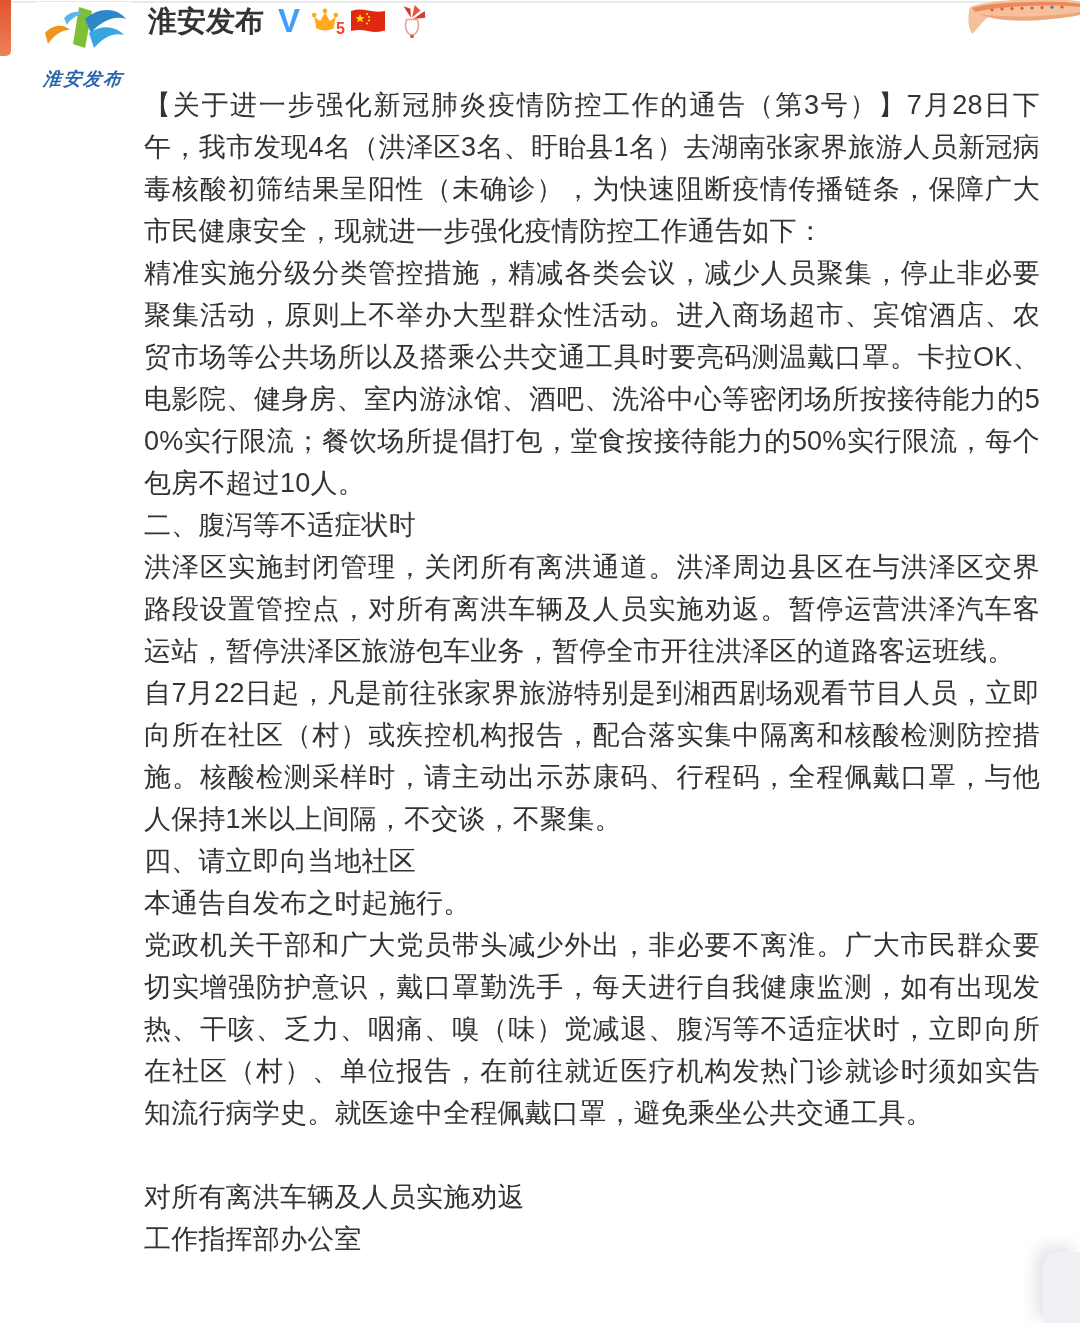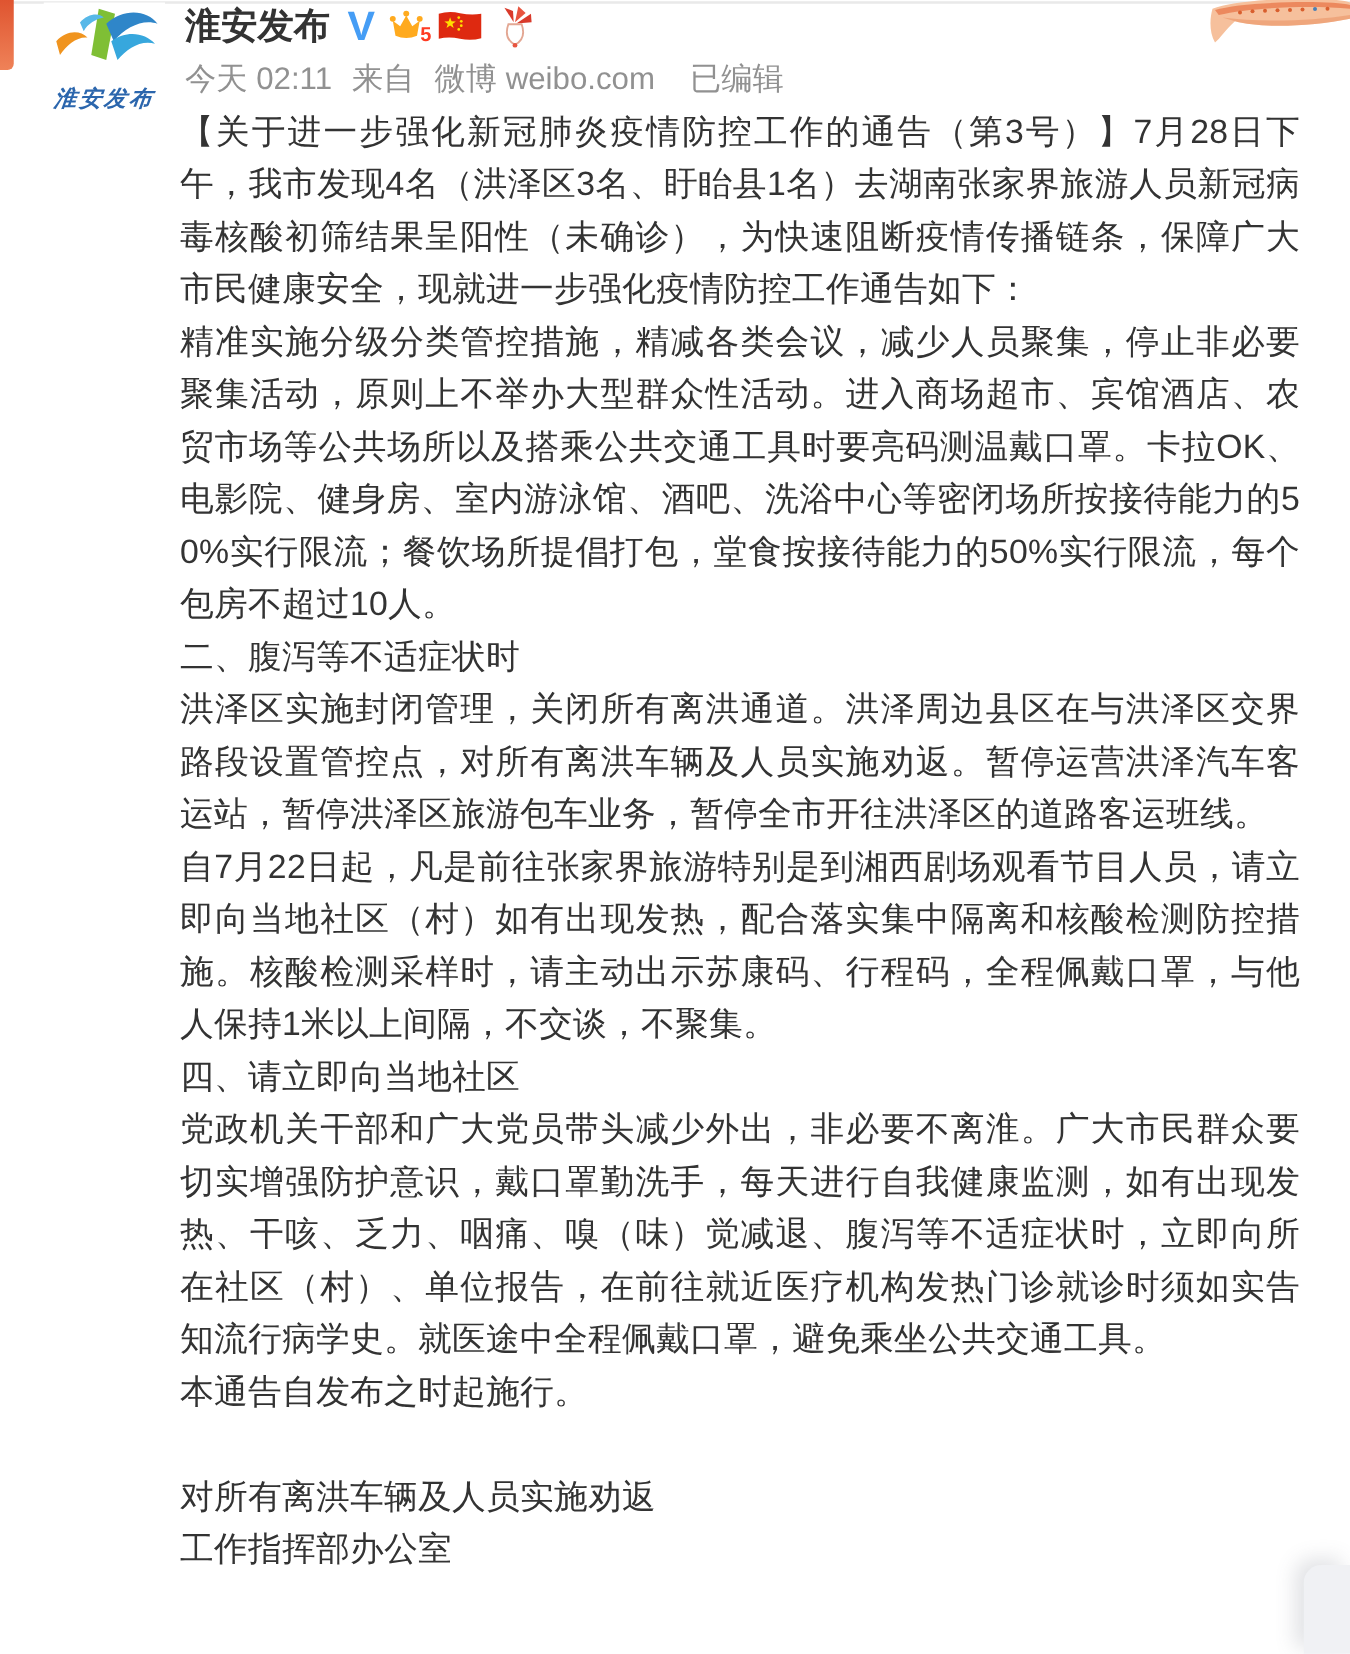--- a/index.html
+++ b/index.html
@@ -129,37 +129,31 @@
       <span class="badge medal">
         <svg width="32" height="34" viewBox="0 0 30 32">
           <path d="M14 13 L7 2 L13.5 4.5 Z" fill="#d93a2b"></path>
           <path d="M15 13 L17.5 1 L23 6 Z" fill="#e8543f"></path>
           <path d="M16 14 L27 6.5 L27.5 13 Z" fill="#d93a2b"></path>
           <path d="M10 14.5 C 7.5 21.5, 9.5 27, 15 30 C 20.5 27, 22.5 21.5, 20 14.5 Z" fill="#ffffff" stroke="#e3a793" stroke-width="1.4"></path>
           <circle cx="15" cy="30.5" r="1.8" fill="#e8543f"></circle>
         </svg>
       </span>
     </div>
-    <div class="meta-row">
-      <span>今天 02:11</span>
-      <span>来自</span>
-      <span class="source-link">微博 weibo.com</span>
-      <span class="edited">已编辑</span>
-    </div>
   </div>
 
   <div class="post-text">
     <p>【关于进一步强化新冠肺炎疫情防控工作的通告（第3号）】7月28日下午，我市发现4名（洪泽区3名、盱眙县1名）去湖南张家界旅游人员新冠病毒核酸初筛结果呈阳性（未确诊），为快速阻断疫情传播链条，保障广大市民健康安全，现就进一步强化疫情防控工作通告如下：</p>
     <p>精准实施分级分类管控措施，精减各类会议，减少人员聚集，停止非必要聚集活动，原则上不举办大型群众性活动。进入商场超市、宾馆酒店、农贸市场等公共场所以及搭乘公共交通工具时要亮码测温戴口罩。卡拉OK、电影院、健身房、室内游泳馆、酒吧、洗浴中心等密闭场所按接待能力的50%实行限流；餐饮场所提倡打包，堂食按接待能力的50%实行限流，每个包房不超过10人。</p>
     <p>二、腹泻等不适症状时</p>
     <p>洪泽区实施封闭管理，关闭所有离洪通道。洪泽周边县区在与洪泽区交界路段设置管控点，对所有离洪车辆及人员实施劝返。暂停运营洪泽汽车客运站，暂停洪泽区旅游包车业务，暂停全市开往洪泽区的道路客运班线。</p>
-    <p>自7月22日起，凡是前往张家界旅游特别是到湘西剧场观看节目人员，请立即向当地社区（村）如有出现发热，配合落实集中隔离和核酸检测防控措施。核酸检测采样时，请主动出示苏康码、行程码，全程佩戴口罩，与他人保持1米以上间隔，不交谈，不聚集。</p>
+    <p>自7月22日起，凡是前往张家界旅游特别是到湘西剧场观看节目人员，立即向所在社区（村）或疾控机构报告，配合落实集中隔离和核酸检测防控措施。核酸检测采样时，请主动出示苏康码、行程码，全程佩戴口罩，与他人保持1米以上间隔，不交谈，不聚集。</p>
     <p>四、请立即向当地社区</p>
+    <p>本通告自发布之时起施行。</p>
     <p>党政机关干部和广大党员带头减少外出，非必要不离淮。广大市民群众要切实增强防护意识，戴口罩勤洗手，每天进行自我健康监测，如有出现发热、干咳、乏力、咽痛、嗅（味）觉减退、腹泻等不适症状时，立即向所在社区（村）、单位报告，在前往就近医疗机构发热门诊就诊时须如实告知流行病学史。就医途中全程佩戴口罩，避免乘坐公共交通工具。</p>
-    <p>本通告自发布之时起施行。</p>
     <p></p>
     <p>对所有离洪车辆及人员实施劝返</p>
     <p>工作指挥部办公室</p>
 
   </div>
 
   <div class="float-panel"></div>
 
 </div>
 

